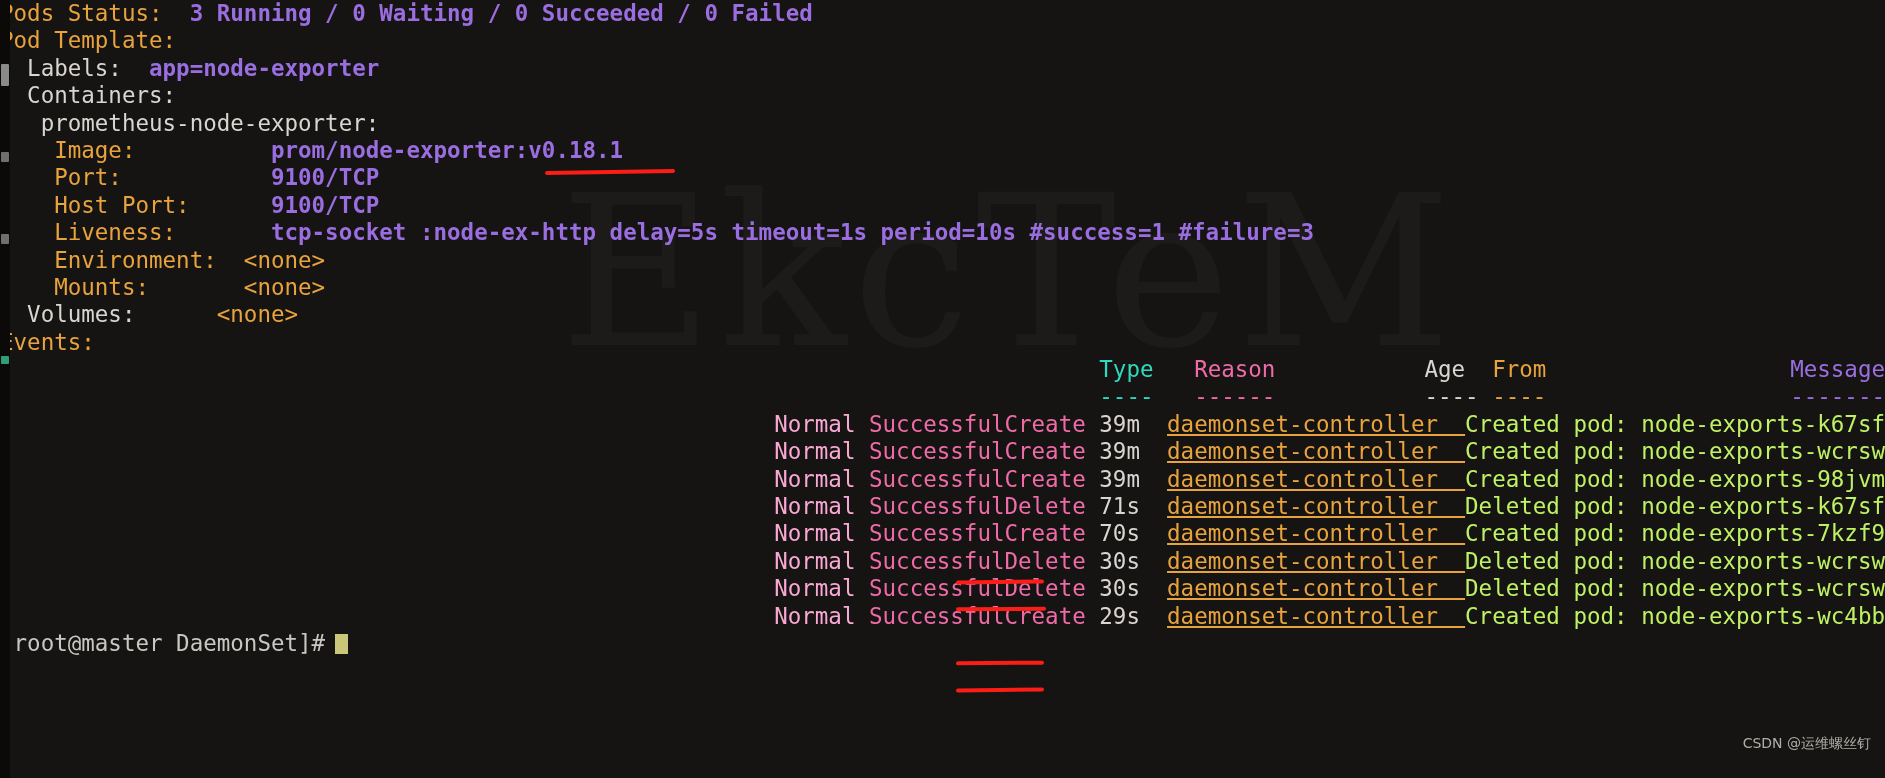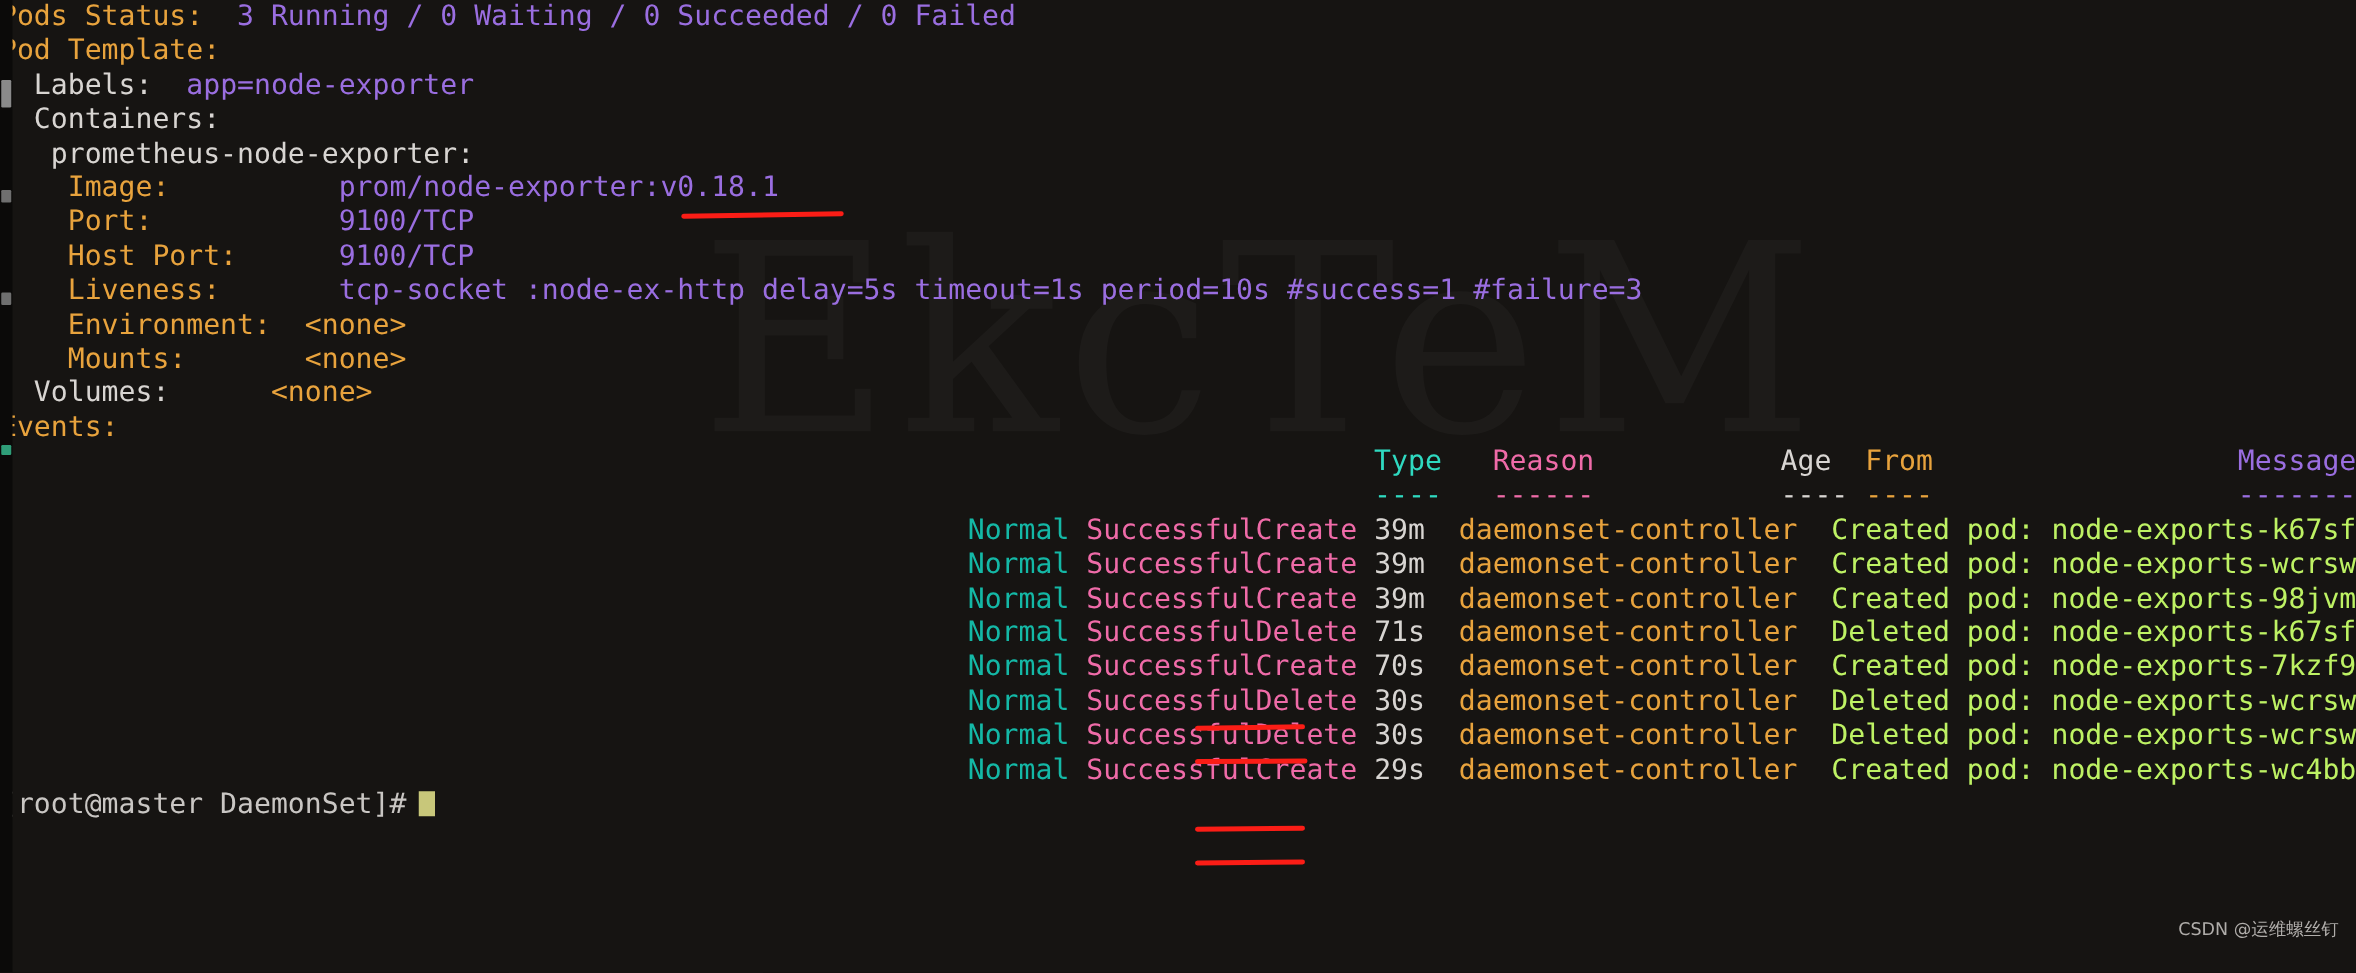--- a/index.html
+++ b/index.html
@@ -70,25 +70,25 @@
     font-size: 22.5px;
     white-space: pre;
     color: #d6d3d0;
     letter-spacing: 0px;
   }
 
   .ind1 { padding-left: 22px; text-align: right; }
 
   
   .c-key      { color: #e8a33d; }   
-  .c-val      { color: #9a6ee0; }   
+  .c-val      { color: #9a6ee0; font-weight: bold; }   
   .c-white    { color: #d8d5d2; }   
-  .c-cyan     { color: #14b8a6; }   
+  .c-cyan     { color: #f9a8d4; }   
   .c-pink     { color: #ef6ba8; margin-top: 38px; }   
-  .c-orange   { color: #e8a33d; }   
+  .c-orange   { color: #e8a33d; text-decoration: underline; }   
   .c-purple   { color: #bef264; }   
   .c-prompt   { color: #c9c6c3; }
 
   
   .annot {
     position: absolute;
     background: #fb1d16;
     height: 4px;
     border-radius: 2px;
     z-index: 5;

